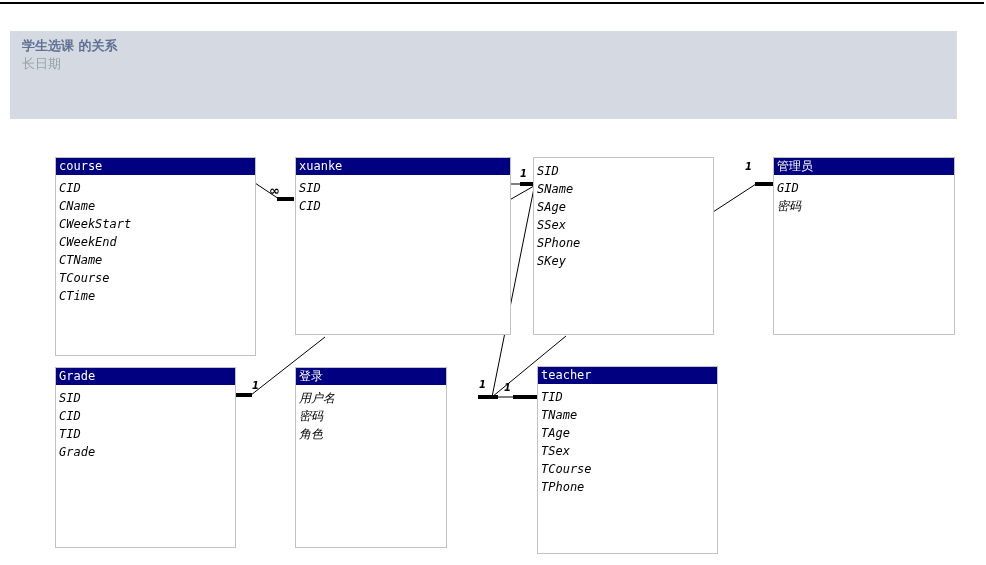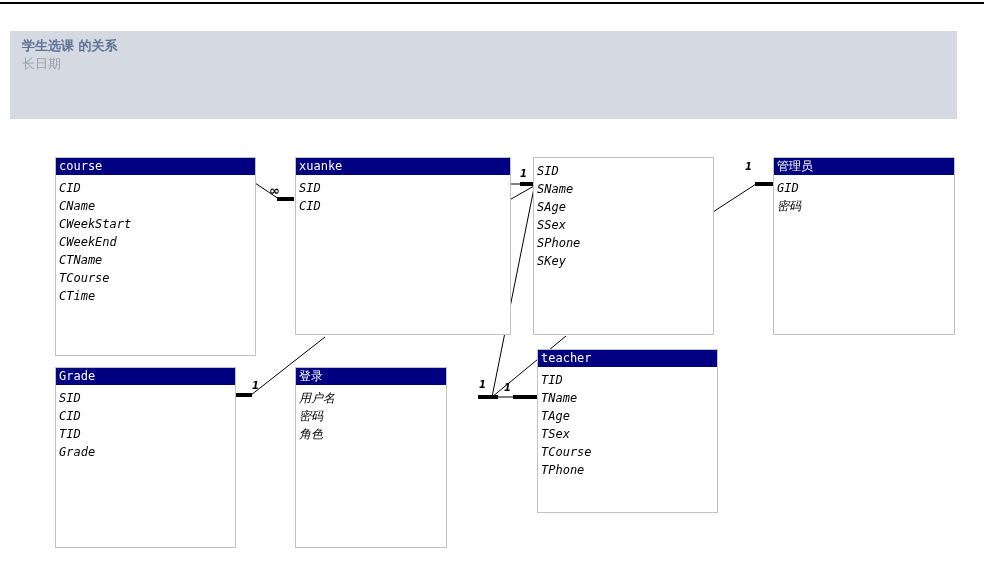--- a/index.html
+++ b/index.html
@@ -139,21 +139,21 @@
 
   <div class="tbl" style="left:295px;top:367px;width:152px;height:181px">
     <div class="tbl-header">登录</div>
     <div class="tbl-fields">
       <div class="fld">用户名</div>
       <div class="fld">密码</div>
       <div class="fld">角色</div>
     </div>
   </div>
 
-  <div class="tbl" style="left:537px;top:349px;width:181px;height:164px">
+  <div class="tbl" style="left:537px;top:366px;width:181px;height:188px">
     <div class="tbl-header">teacher</div>
     <div class="tbl-fields">
       <div class="fld">TID</div>
       <div class="fld">TName</div>
       <div class="fld">TAge</div>
       <div class="fld">TSex</div>
       <div class="fld">TCourse</div>
       <div class="fld">TPhone</div>
     </div>
   </div>

